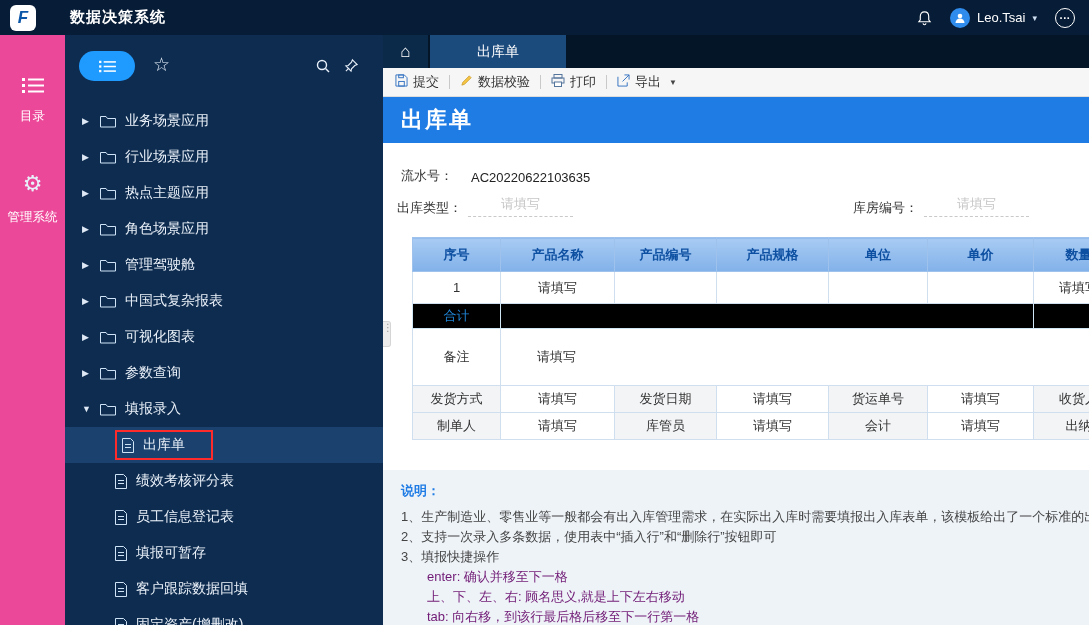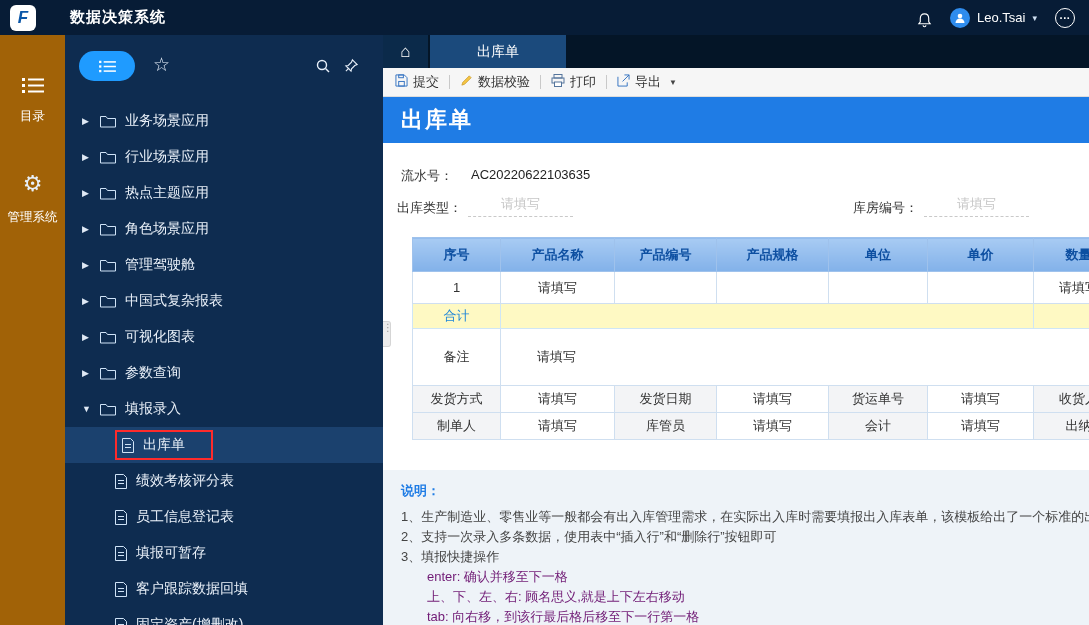--- a/index.html
+++ b/index.html
@@ -6,32 +6,32 @@
   html,body { width:1089px; height:625px; overflow:hidden; background:#fff;
     font-family:"Liberation Sans","DejaVu Sans",sans-serif; font-size:13px; }
 
   
   .topbar { position:absolute; left:0; top:0; width:1089px; height:35px; background:#071c36;
     display:flex; align-items:center; padding:0 14px 0 10px; z-index:9; }
   .logo { width:26px; height:26px; border-radius:6px; background:#fff; display:flex;
     align-items:center; justify-content:center; color:#0c57a8; font-weight:bold; font-style:italic;
     font-size:17px; cursor:pointer; flex:none; }
   .app-title { color:#fff; font-size:15px; font-weight:bold; margin-left:34px; letter-spacing:1px;font-family:Liberation Serif, serif; }
-  .topbar-right { margin-left:auto; display:flex; align-items:flex-end; gap:18px; }
+  .topbar-right { margin-left:auto; display:flex; align-items:center; gap:18px; }
   .bell { display:flex; cursor:pointer; }
   .user { display:flex; align-items:center; gap:7px; color:#fff; cursor:pointer; }
   .avatar { width:20px; height:20px; border-radius:50%; background:#2f8ced; display:flex;
     align-items:center; justify-content:center; overflow:hidden; }
   .chev { font-size:9px; color:#cfe0f2; }
   .more { width:20px; height:20px; border:1.5px solid #fff; border-radius:50%; color:#fff;
     font-size:11px; font-weight:bold; display:flex; align-items:center; justify-content:center;
     cursor:pointer; letter-spacing:0; }
 
   
-  .rail { position:absolute; left:0; top:35px; width:65px; bottom:0; background:#a16207;
+  .rail { position:absolute; left:0; top:35px; width:65px; bottom:0; background:#ec4899;
     display:flex; flex-direction:column; align-items:center; }
   .rail-ic1 { margin-top:42px; cursor:pointer; display:flex; }
   .rail-lbl { margin-top:14px; color:#fff; font-size:12.5px; cursor:pointer; }
   .rail-ic2 { margin-top:48px; color:#e8f0fa; font-size:22px; line-height:22px; cursor:pointer; }
 
   
   .sidebar { position:absolute; left:65px; top:35px; width:318px; bottom:0; background:#0e2c50; overflow:hidden; }
   .pill { position:absolute; left:14px; top:16px; width:56px; height:30px; border-radius:16px;
     background:#1f9bff; display:flex; align-items:center; justify-content:center; cursor:pointer; }
   .star { position:absolute; left:88px; top:18px; font-size:19px; color:#e8f0fa; cursor:pointer; }
@@ -65,35 +65,35 @@
   .sep { width:1px; height:14px; background:#c9c9c9; margin:0 6px; }
   .caret { font-size:8px; color:#444; margin-left:3px; }
 
   
   .banner { position:absolute; left:383px; top:97px; right:0; height:46px; background:#1f7ce5;
     display:flex; align-items:center; padding-left:18px; }
   .banner span { color:#fff; font-size:22px; font-weight:bold; letter-spacing:2px; }
 
   
   .content { position:absolute; left:383px; top:143px; right:0; bottom:0; background:#fff; overflow:hidden; }
-  .serial-row { position:absolute; left:18px; top:24px; color:#333; display:flex; }
+  .serial-row { position:absolute; left:18px; top:24px; color:#333; display:flex;align-items:flex-end; }
   .serial-value { margin-left:18px; color:#222; }
   .type-row { position:absolute; left:14px; top:52px; display:flex; align-items:flex-end; color:#333; }
   .inline-input { width:105px; border-bottom:1px dashed #c9c9c9; color:#c6c6c6; text-align:center;
     padding-bottom:3px; margin-left:6px; cursor:text; }
   .wh-label { margin-left:280px;text-align:center; }
 
   
   .grid-wrap { position:absolute; left:13px; top:94px; width:693px; overflow:hidden;margin-left:16px; }
   table.grid { border-collapse:collapse; table-layout:fixed; width:711px; font-size:13px; }
   .grid th { height:34px; background:linear-gradient(#a8cbf3,#82b1e9); color:#0d4fa1;
     font-weight:bold; border:1px solid #9fc2ec; text-align:center; }
   .grid td { border:1px solid #cfdff0; text-align:center; color:#333; height:32px; }
   .ph { color:#c6c6c6; cursor:text; }
-  .trow td { height:25px; background:#fef9c3; border-color:#cfe6f5; }
+  .trow td { height:25px; background:#000000; border-color:#cfe6f5; }
   .trow .tlabel { color:#1f86d8; }
   .trow .tval { color:#1f86d8; text-align:right; padding-right:26px; }
   .rrow td { height:57px; }
   .rrow .rph { text-align:left; padding-left:36px; }
   .irow td { height:27px; }
   .irow .ilabel { background:#f3f4f6; color:#333; }
 
   .grip { position:absolute; left:0; top:178px; width:8px; height:26px; background:#ececec;
     border:1px solid #d5d5d5; border-left:none; border-radius:0 3px 3px 0; color:#9a9a9a;
     font-size:10px; line-height:11px; text-align:center; cursor:ew-resize; overflow:hidden; }

